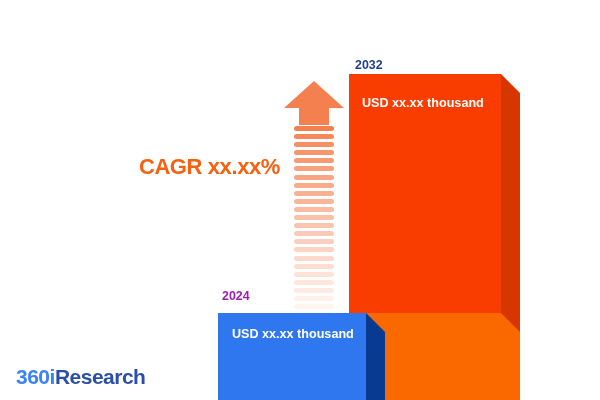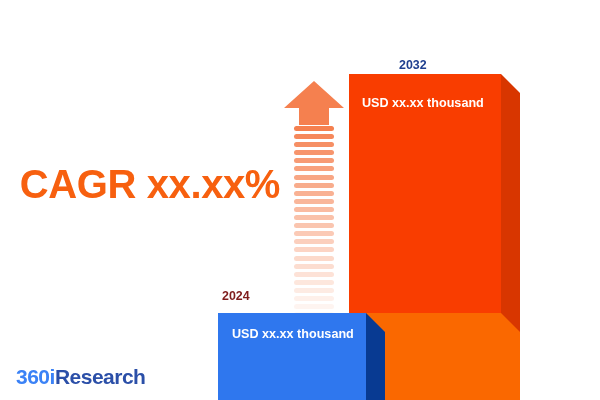--- a/index.html
+++ b/index.html
@@ -43,22 +43,22 @@
     width: 262px;
     text-align: right;
   }
   #statement-text {
     font-size: 13.2px;
     font-weight: bold;
     color: #111111;
     line-height: 1.42;
   }
   #cagr-value {
-    margin-top: 17px;
-    font-size: 40px;
+    margin-top: 9px;
+    font-size: 22px;
     font-weight: bold;
     color: #f7600f;
     line-height: 1.05;
     letter-spacing: -0.4px;
   }
 
   
   #arrow {
     position: absolute;
     left: 283px;
@@ -113,21 +113,20 @@
     background: #d83600;
     clip-path: polygon(0 0, 100% 19px, 100% 100%, 0 100%);
   }
   #bar-2032-label {
     position: absolute;
     left: 355px;
     top: 58px;
     font-size: 12.4px;
     font-weight: bold;
     color: #1f3f8f;
-    margin-left: 44px;
   }
   #bar-2032-value {
     position: absolute;
     left: 362px;
     top: 96px;
     font-size: 12.6px;
     font-weight: bold;
     color: #ffffff;
     white-space: nowrap;
   }
@@ -166,21 +165,21 @@
     height: 87px;
     background: #083a92;
     clip-path: polygon(0 0, 100% 19px, 100% 100%, 0 100%);
   }
   #bar-2024-label {
     position: absolute;
     left: 222px;
     top: 289px;
     font-size: 12.4px;
     font-weight: bold;
-    color: #7f1d1d;
+    color: #a21caf;
   }
   #bar-2024-value {
     position: absolute;
     left: 232px;
     top: 327px;
     font-size: 12.6px;
     font-weight: bold;
     color: #ffffff;
     white-space: nowrap;
   }

